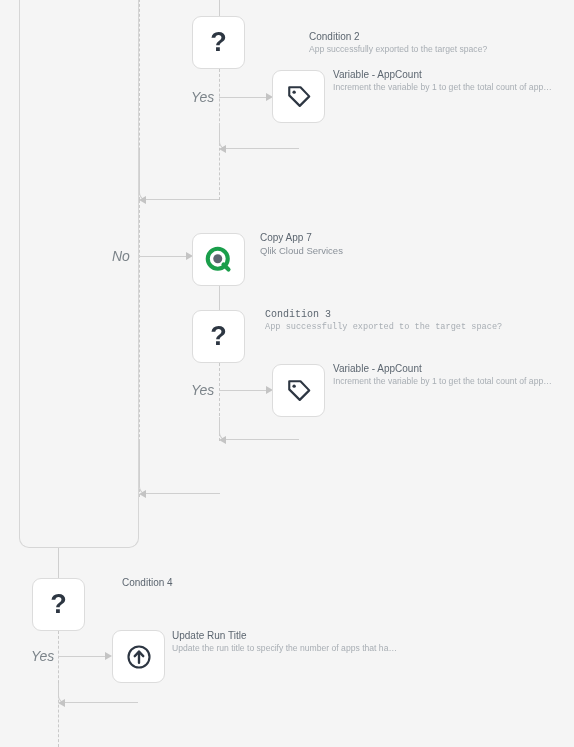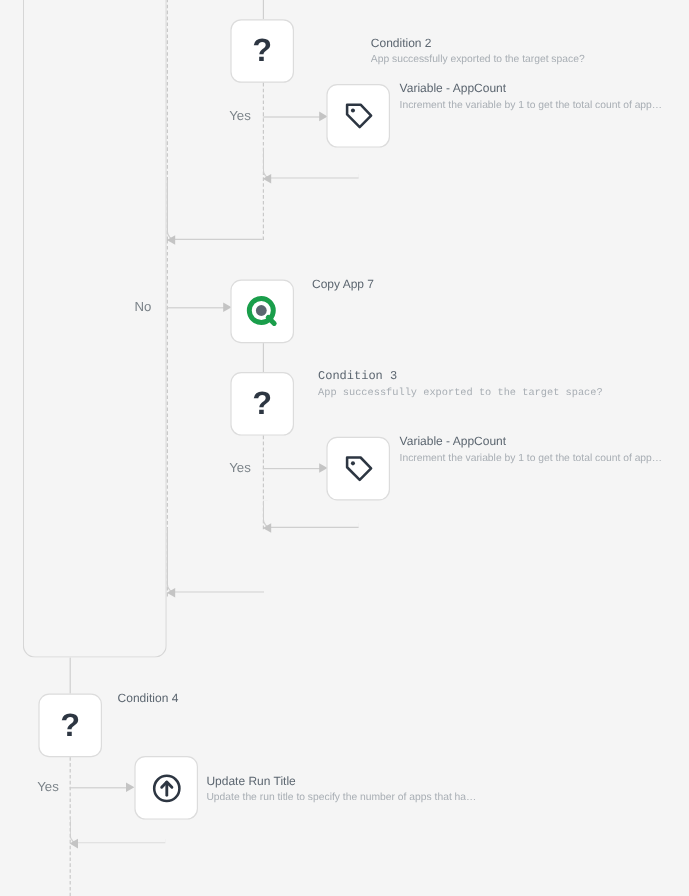--- a/index.html
+++ b/index.html
@@ -73,24 +73,25 @@
     font-size: 8.6px;
     color: #a8aeb4;
     line-height: 12px;
     white-space: nowrap;
     overflow: hidden;
   }
 
   
   .branch-label {
     position: absolute;
-    font-size: 11px;
+    font-size: 14px;
     color: #7b8389;
     line-height: 11px;
     white-space: nowrap;
+    font-style: italic;
   }
 
   
   .vline-dashed {
     position: absolute;
     width: 0;
     border-left: 1px dashed #c9c9c9;
   }
   .vline-solid {
     position: absolute;
@@ -190,20 +191,21 @@
   <div class="node small" style="left:192px; top:233px;">
     <svg class="icon-wrap" viewBox="0 0 24 24" fill="none">
       <circle cx="11" cy="11" r="8" stroke="#1a9e4b" stroke-width="3.3"></circle>
       <circle cx="11" cy="11" r="3.6" fill="#5c6670"></circle>
       <path d="M15.6 15.6 L19.6 19.6" stroke="#1a9e4b" stroke-width="3.3" stroke-linecap="round"></path>
     </svg>
   </div>
 
   <div class="label-block" style="left:260px; top:231px; width:310px;">
     <div class="lbl-title">Copy App 7</div>
+    <div class="lbl-mid">Qlik Cloud Services</div>
   </div>
 
   <div class="vline-solid" style="left:219px; top:286px; height:24px;"></div>
 
   <div class="node small" style="left:192px; top:310px;">
     <span class="qmark">?</span>
   </div>
 
   <div class="label-block" style="left:265px; top:308px; width:300px;font-family:Liberation Mono, monospace;">
     <div class="lbl-title">Condition 3</div>
@@ -230,39 +232,39 @@
 
   <div class="elbow-dl" style="left:219px; top:417px; width:80px; height:23px;"></div>
   <div class="arrow-left" style="left:219px; top:435.5px;"></div>
 
   <div class="vline-solid" style="left:58px; top:548px; height:30px;"></div>
 
   <div class="node small" style="left:32px; top:578px;">
     <span class="qmark">?</span>
   </div>
 
-  <div class="label-block" style="left:98px; top:576px; width:300px;">
+  <div class="label-block" style="left:122px; top:576px; width:300px;">
     <div class="lbl-title">Condition 4</div>
   </div>
 
   <div class="vline-dashed" style="left:58px; top:631px; height:116px;"></div>
 
   <div class="branch-label" style="left:31px; top:651px;">Yes</div>
   <div class="hline-solid" style="left:58px; top:656px; width:50px;"></div>
   <div class="arrow-right" style="left:105px; top:651.5px;"></div>
 
   <div class="node small" style="left:112px; top:630px;">
     <svg class="icon-wrap" viewBox="0 0 24 24" fill="none">
       <circle cx="12" cy="12" r="8.4" stroke="#2d3642" stroke-width="1.7"></circle>
       <path d="M12 16.6 L12 7.9" stroke="#2d3642" stroke-width="1.9" stroke-linecap="round"></path>
       <path d="M8.6 11.3 L12 7.7 L15.4 11.3" stroke="#2d3642" stroke-width="1.9" stroke-linecap="round" stroke-linejoin="round"></path>
     </svg>
   </div>
 
-  <div class="label-block" style="left:172px; top:629px; width:300px;margin-top:16px;">
+  <div class="label-block" style="left:172px; top:629px; width:300px;">
     <div class="lbl-title">Update Run Title</div>
     <div class="lbl-desc">Update the run title to specify the number of apps that ha…</div>
   </div>
 
   <div class="elbow-dl" style="left:58px; top:683px; width:80px; height:20px;"></div>
   <div class="arrow-left" style="left:58px; top:698.5px;"></div>
 
 </div>
 
 </body></html>

